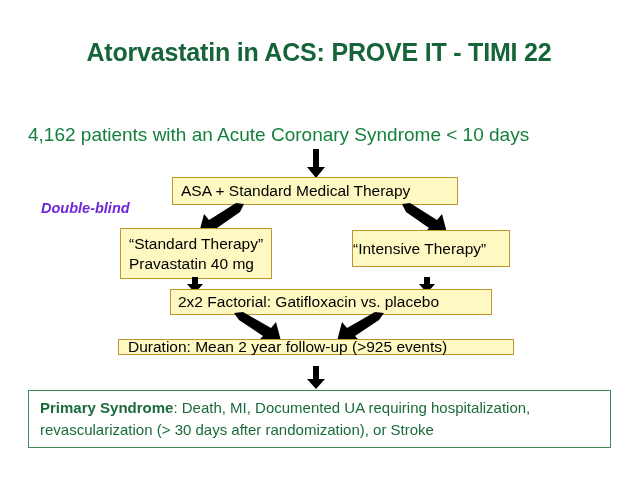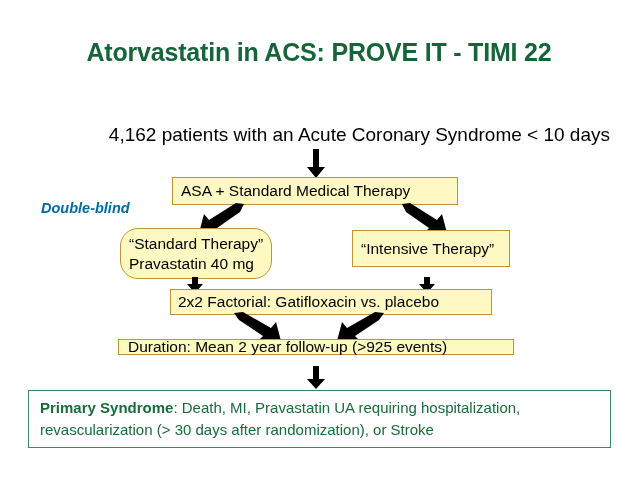--- a/index.html
+++ b/index.html
@@ -31,36 +31,36 @@
     letter-spacing: -0.2px;
     color: #16653a;
     white-space: nowrap;
   }
 
   
   #enrollment-line {
     left: 28px;
     top: 124px;
     width: 582px;
-    text-align: right;
+    text-align: left;
     font-family: "Liberation Sans", sans-serif;
     font-size: 19px;
-    color: #000000;
+    color: #15803d;
     white-space: nowrap;
   }
 
   
   #double-blind-label {
     left: 41px;
     top: 200px;
     font-family: "Liberation Sans", sans-serif;
     font-weight: bold;
     font-style: italic;
     font-size: 14.5px;
-    color: #0369a1;
+    color: #6d28d9;
     white-space: nowrap;
   }
 
   
   .flow-box {
     box-sizing: border-box;
     border: 1.6px solid #bf9431;
     background: #fef9c3;
     color: #000000;
     font-family: "Liberation Sans", sans-serif;
@@ -76,25 +76,23 @@
   #box-asa {
     left: 172px; top: 177px; width: 286px; height: 28px;
     padding-left: 8px;
     font-size: 15.5px;
   }
   #box-standard {
     left: 120px; top: 228px; width: 152px; height: 51px;
     padding-left: 8px;
     font-size: 15.5px;
     line-height: 20px;
-    border-radius: 18px;
   }
   #box-intensive {
     left: 352px; top: 230px; width: 158px; height: 37px;
-    padding-left: 8px;
     font-size: 15.5px;
     line-height: 20px;
   }
   #box-factorial {
     left: 170px; top: 289px; width: 322px; height: 26px;
     padding-left: 7px;
     font-size: 15.5px;
   }
   #box-duration {
     left: 118px; top: 339px; width: 396px; height: 16px;
@@ -180,17 +178,17 @@
 
   <div class="abs flow-box" id="box-duration">
     <span class="line">Duration: Mean 2 year follow-up (&gt;925 events)</span>
   </div>
 
   <svg class="arrow-svg" style="left:306px; top:366px;" width="20" height="24" viewBox="0 0 20 24">
     <polygon class="arrow-shape" points="7,0 13,0 13,13 19,13 10,23 1,13 7,13"></polygon>
   </svg>
 
   <div class="abs" id="box-endpoint">
-    <span class="endpoint-label">Primary Syndrome</span><span>: Death, MI, Pravastatin UA requiring hospitalization,</span>
+    <span class="endpoint-label">Primary Syndrome</span><span>: Death, MI, Documented UA requiring hospitalization,</span>
     <span class="endpoint-line2">revascularization (&gt; 30 days after randomization), or Stroke</span>
   </div>
 
 </div>
 
 </body></html>

